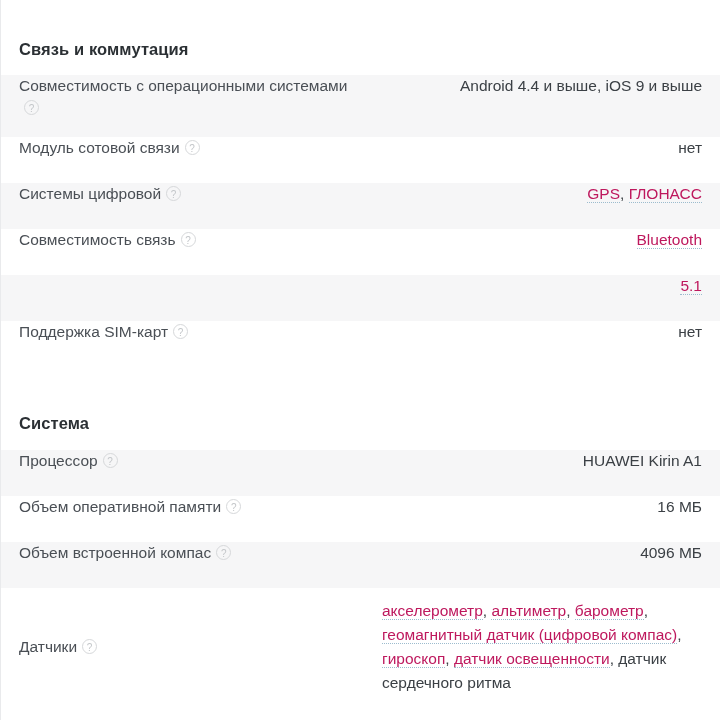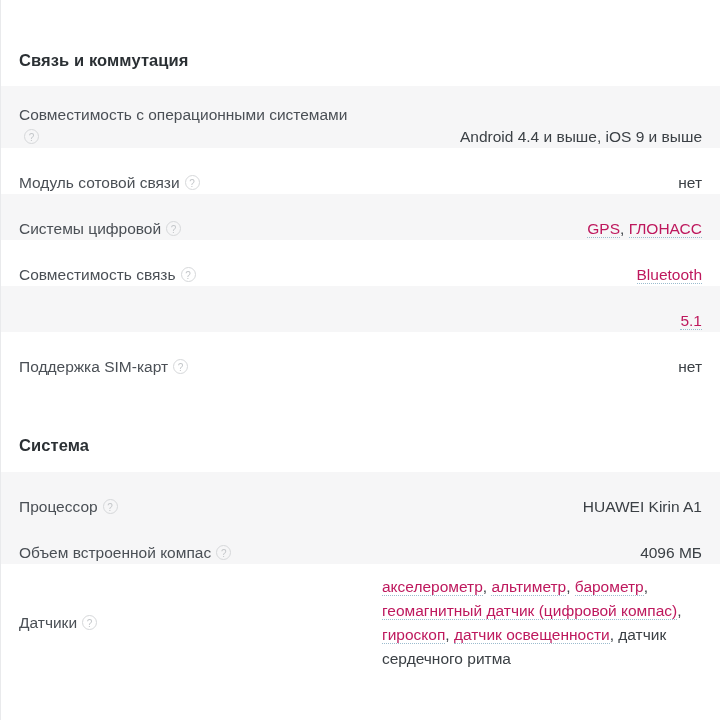--- a/index.html
+++ b/index.html
@@ -20,35 +20,35 @@
     position: relative;
     width: 720px;
     height: 720px;
     background: #ffffff;
     box-sizing: border-box;
     border-left: 1px solid #e9eaec;
     overflow: hidden;
   }
 
   
-  .section { background: #ffffff; margin-top: 11px; }
+  .section { background: #ffffff; }
 
   .section-title {
     font-size: 16.5px;
     font-weight: bold;
     color: #2b3034;
     letter-spacing: 0.1px;
     padding: 0 18px;
     line-height: 1;
   }
 
   
   .spec-row {
     display: flex;
-    align-items: flex-end;
+    align-items: flex-start;
     justify-content: space-between;
     padding: 0 18px;
     box-sizing: border-box;
     background: #ffffff;
     gap: 14px;
   }
   .spec-row.alt { background: #f6f6f7; }
 
   .spec-label {
     font-size: 15.5px;
@@ -155,20 +155,24 @@
 
   <div class="section">
 
     <div class="section-title t-system">Система</div>
 
     <div class="spec-row alt r-std">
       <div class="spec-label"><span>Процессор</span><span class="help-icon">?</span></div>
       <div class="spec-value">HUAWEI Kirin A1</div>
     </div>
 
+    <div class="spec-row r-std">
+      <div class="spec-label"><span>Объем оперативной памяти</span><span class="help-icon">?</span></div>
+      <div class="spec-value">16 МБ</div>
+    </div>
 
     <div class="spec-row alt r-std">
       <div class="spec-label"><span>Объем встроенной компас</span><span class="help-icon">?</span></div>
       <div class="spec-value">4096 МБ</div>
     </div>
 
     <div class="spec-row r-sensors">
       <div class="spec-label"><span>Датчики</span><span class="help-icon">?</span></div>
       <div class="sensors-value"><span class="lnk">акселерометр</span><span class="sep">, </span><span class="lnk">альтиметр</span><span class="sep">, </span><span class="lnk">барометр</span><span class="sep">, </span><span class="lnk">геомагнитный датчик (цифровой компас)</span><span class="sep">, </span><span class="lnk">гироскоп</span><span class="sep">, </span><span class="lnk">датчик освещенности</span><span class="sep">, </span><span class="plain">датчик сердечного ритма</span></div>
     </div>

